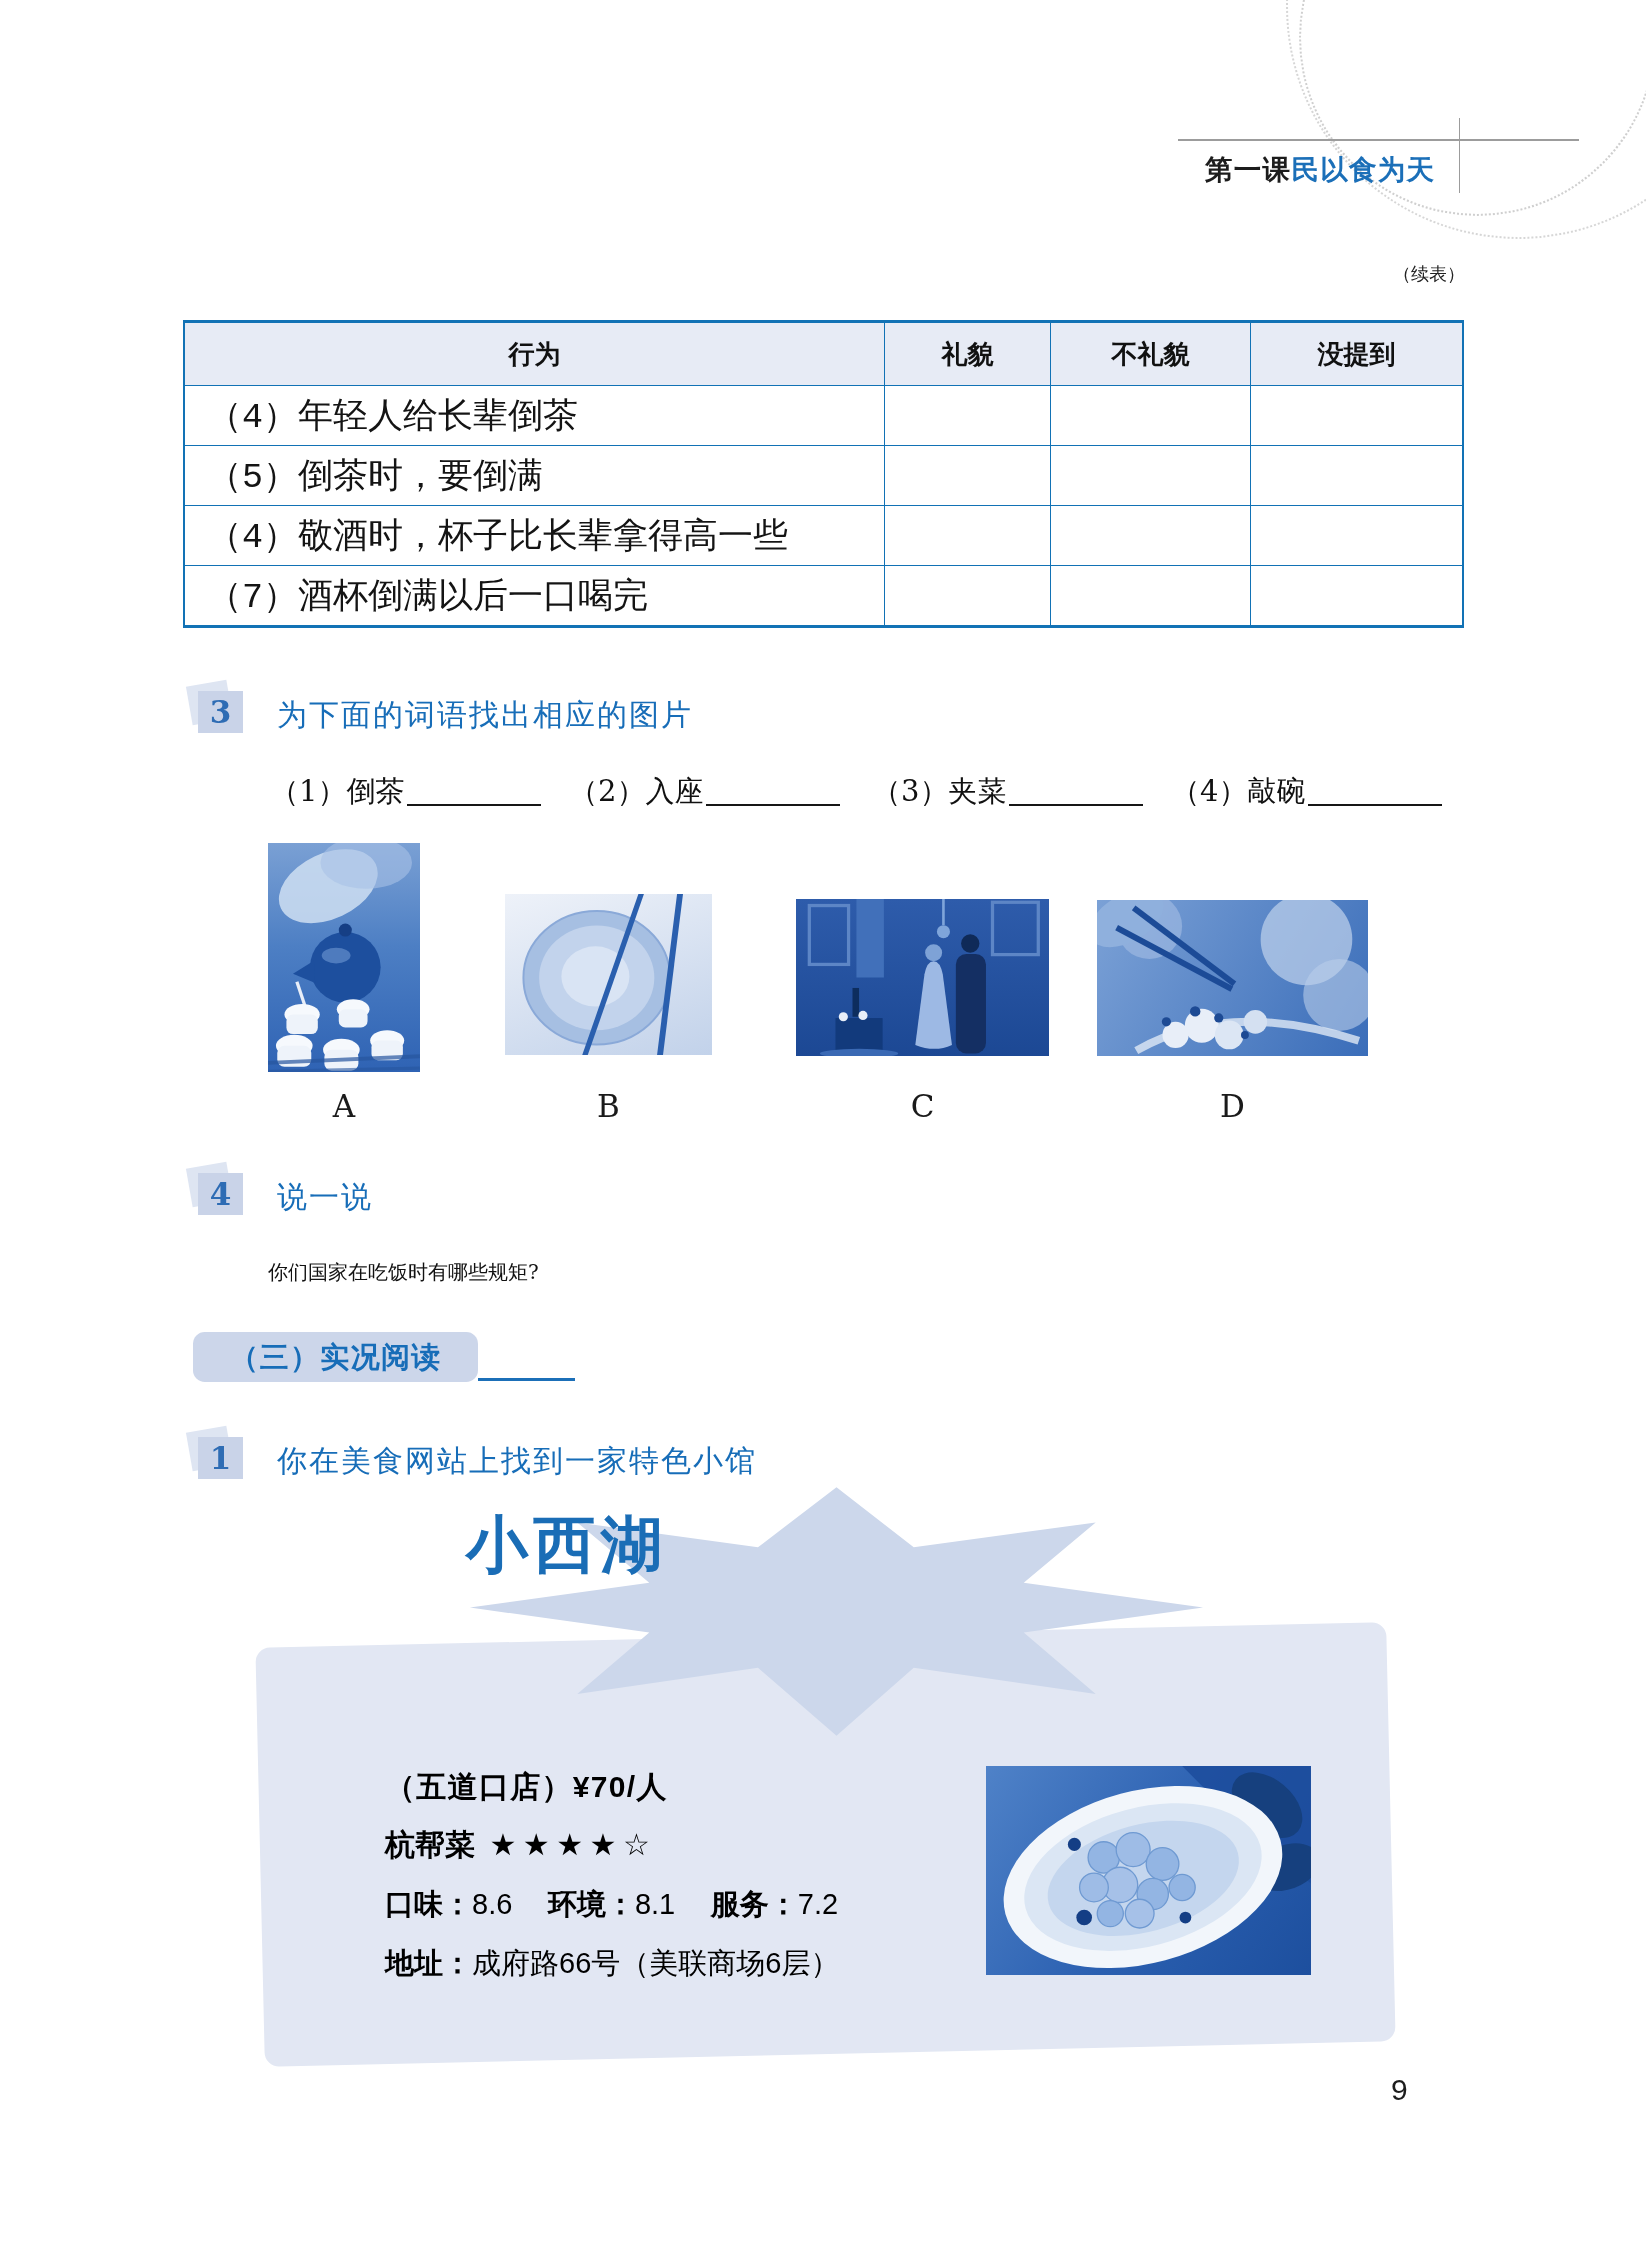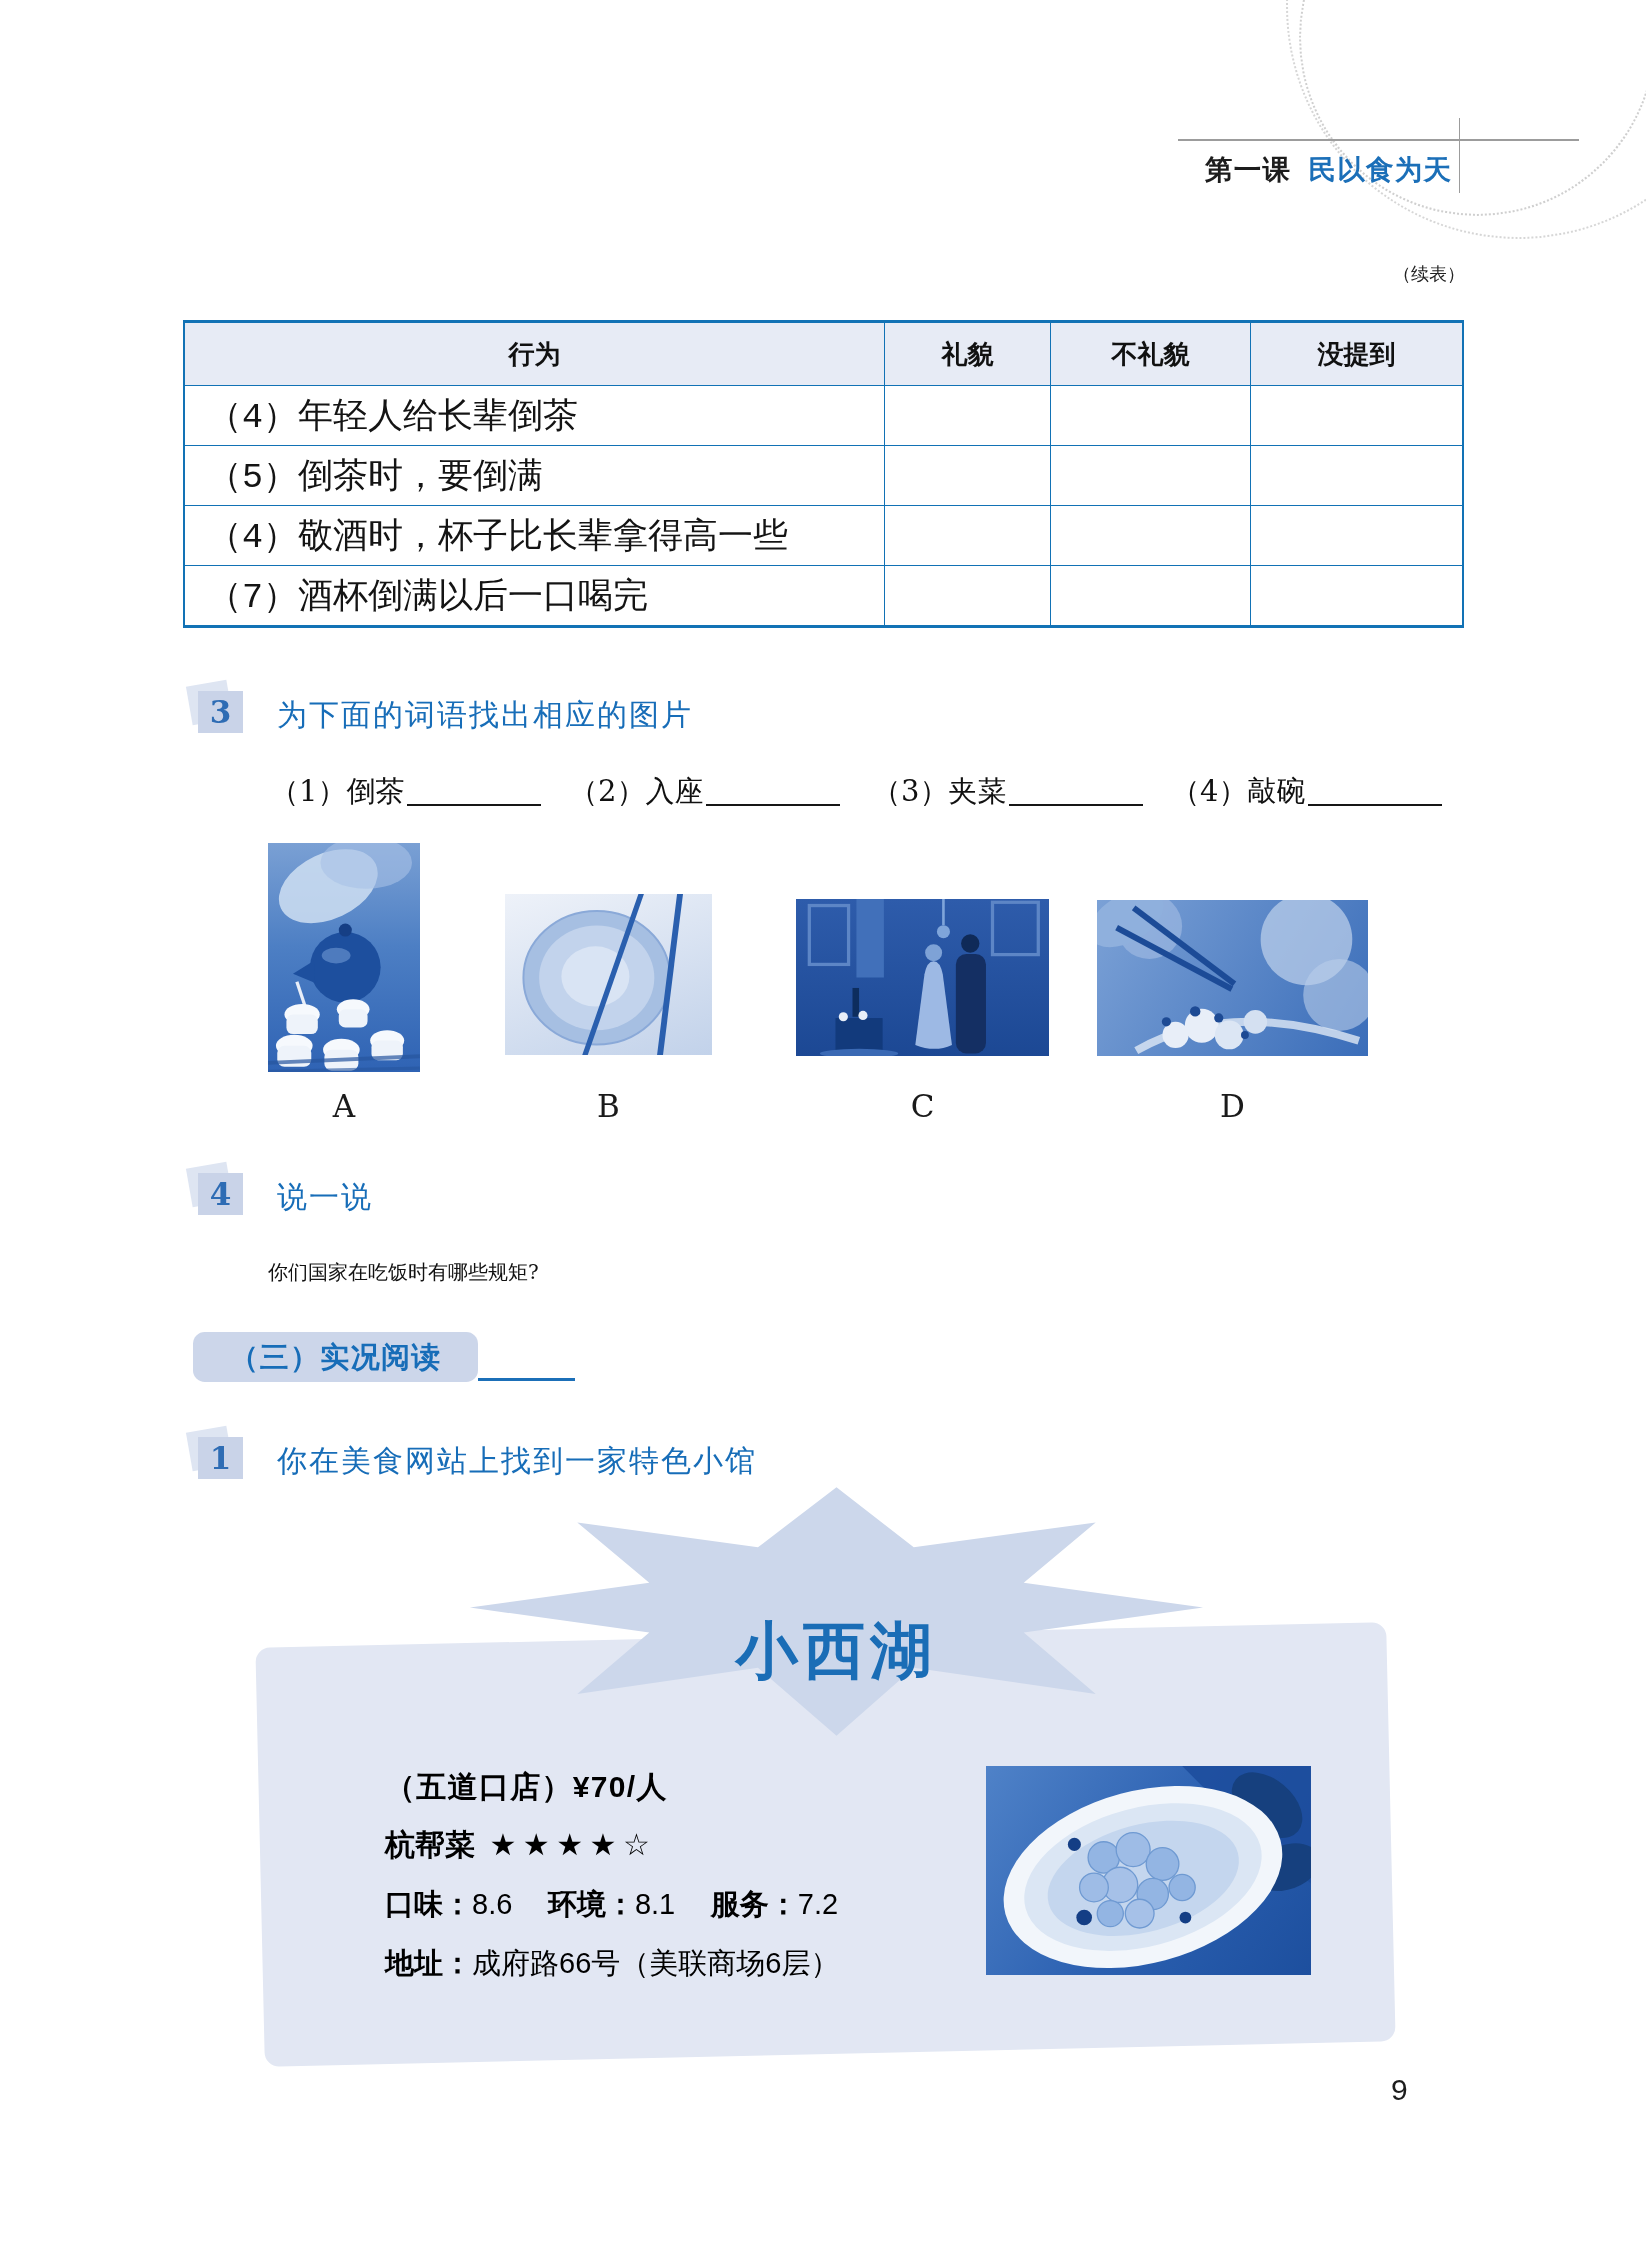--- a/index.html
+++ b/index.html
@@ -7,21 +7,21 @@
         font-family:"Liberation Sans",sans-serif;color:#151515;}
 
   
   .dot-circle{position:absolute;border-radius:50%;border:2.6px dotted #cfcfcf;}
   .c1{left:1299px;top:-141px;width:353px;height:353px;}
   .c2{left:1286px;top:-226px;width:461px;height:461px;border-color:#d6d6d6;}
   .hline{position:absolute;left:1178px;top:139px;width:401px;height:2px;background:#9c9c9c;}
   .vline{position:absolute;left:1459px;top:118px;width:1.3px;height:75px;background:#9c9c9c;}
   .lesson{position:absolute;left:1205px;top:152px;font-size:27.5px;font-weight:700;letter-spacing:1.3px;}
   .lesson .black{color:#1c1c1c;}
-  .lesson .blue{color:#1b6fb8;margin-left:17px;}
+  .lesson .blue{color:#1b6fb8;}
 
   .continued{position:absolute;right:182px;top:262px;font-family:"DejaVu Serif",serif;
              font-size:18px;color:#222;}
 
   
   .qtable{position:absolute;left:183px;top:320px;border:2px solid #1272b5;
           border-top-width:3.9px;border-bottom-width:3.9px;}
   .trow{display:grid;grid-template-columns:700px 166px 200px 211px;}
   .trow .c{box-sizing:border-box;border-right:1.3px solid #1272b5;}
   .trow .c:last-child{border-right:none;}
@@ -69,21 +69,21 @@
   
   .reading-box{position:absolute;left:193px;top:1332px;width:285px;height:50px;background:#ccd6ea;
                border-radius:11.8px;color:#176db8;font-weight:700;font-size:29px;line-height:50px;
                text-align:center;letter-spacing:1.3px;}
   .reading-line{position:absolute;left:478px;top:1378px;width:97px;height:3.3px;background:#1b6fb8;}
 
   
   .card{position:absolute;left:260px;top:1635px;width:1131px;height:419px;background:#e2e7f3;
         border-radius:14.4px;transform:rotate(-1.3deg);}
   .star-svg{position:absolute;left:466px;top:1483px;width:741px;height:257px;}
-  .rest-name{position:absolute;left:466px;top:1609px;width:741px;text-align:center;
+  .rest-name{position:absolute;left:466px;top:1503px;width:741px;
              color:#1a6db6;font-weight:700;font-size:62px;letter-spacing:5.2px;}
   .card-line{position:absolute;left:355px;color:#000000;font-size:30px;margin-left:30px;}
   .bold{font-weight:700;}
   .cl1{top:1767px;font-weight:700;letter-spacing:1.3px;}
   .cl2{top:1825px;}
   .cl3{top:1885px;font-size:29px;}
   .cl4{top:1944px;font-size:29px;}
   .stars{font-size:30px;letter-spacing:6.5px;margin-left:14.4px;}
   .pair{margin-right:27.5px;}
   .pair .val{font-weight:400;}

